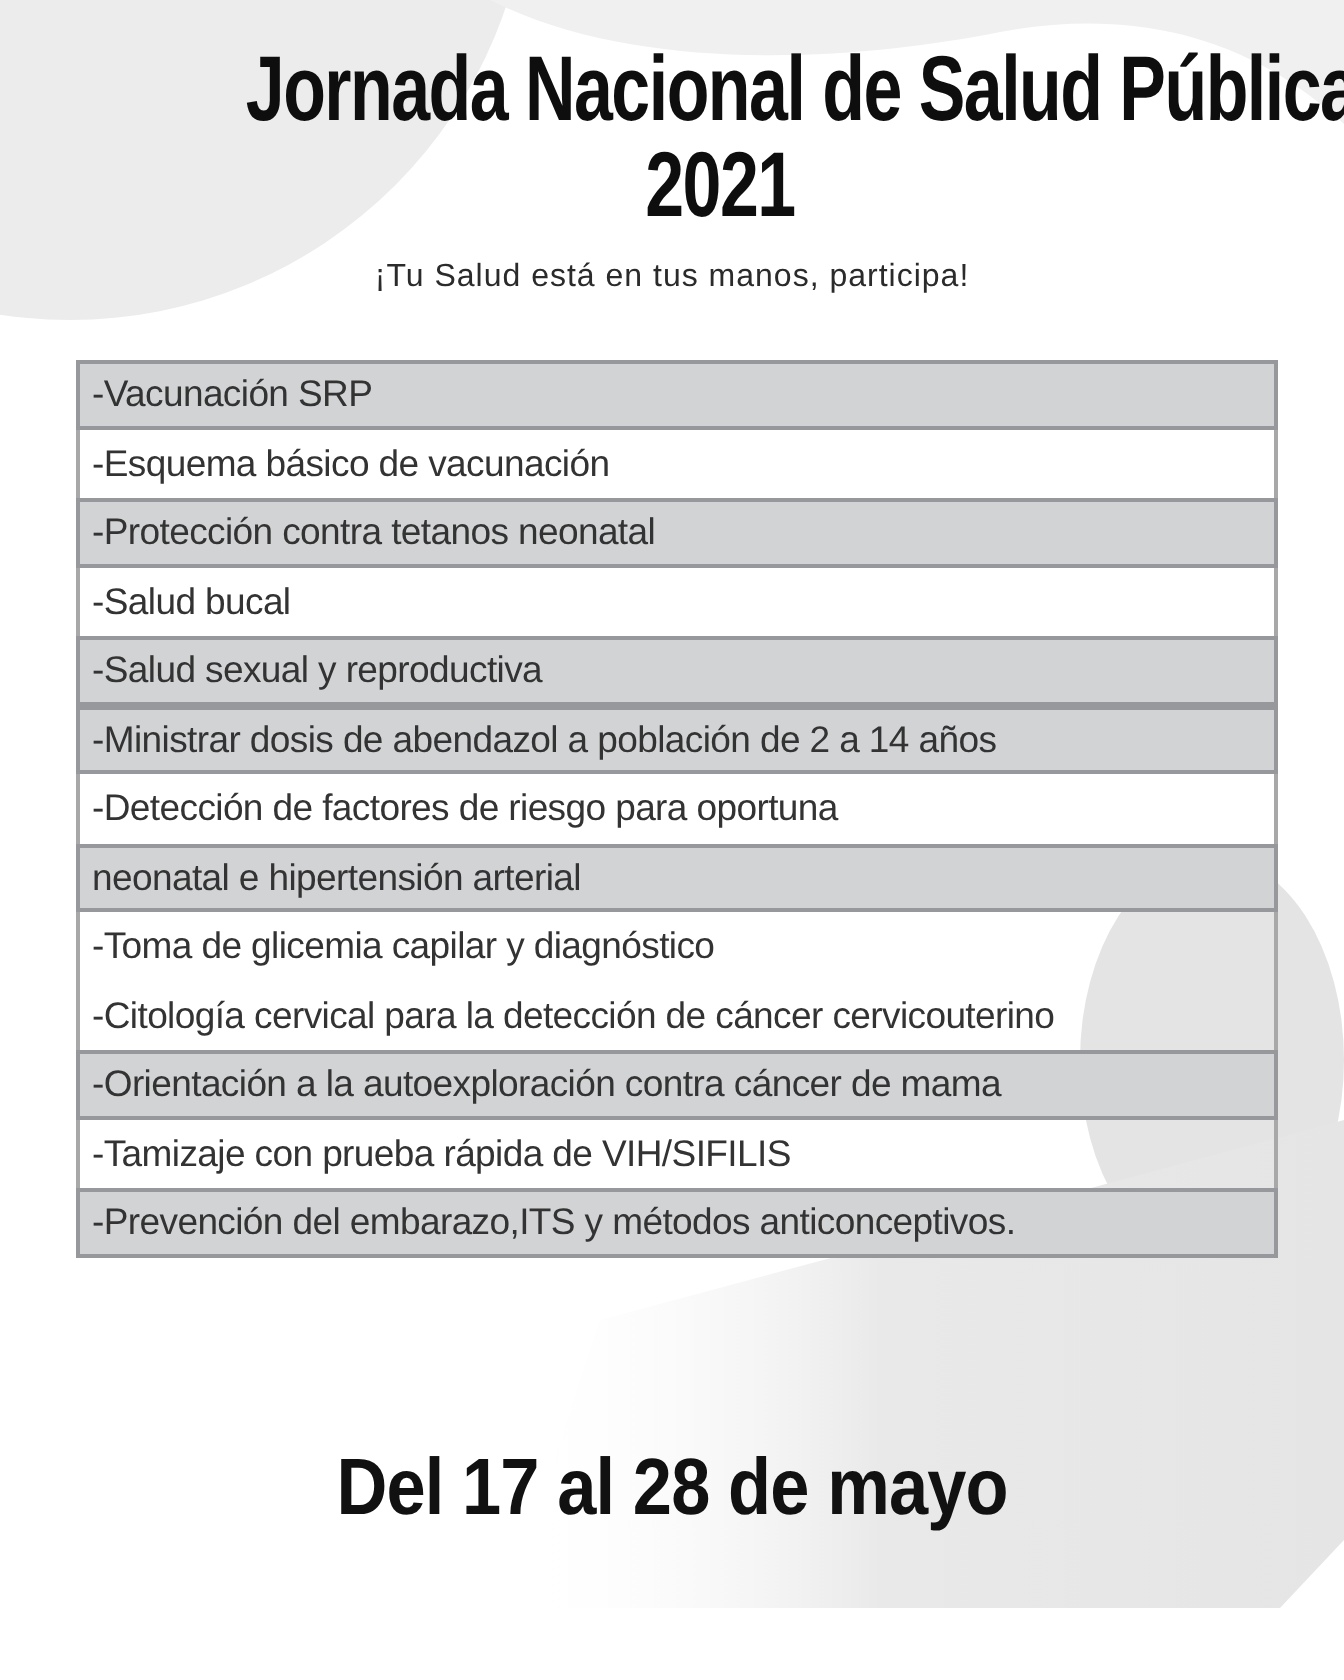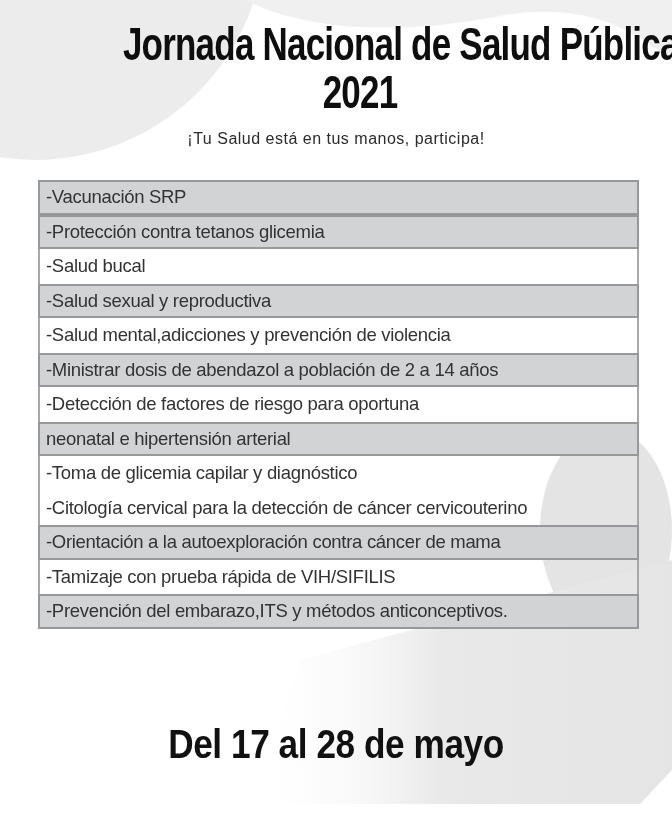--- a/index.html
+++ b/index.html
@@ -105,24 +105,24 @@
 
   <h1 class="title-block">
     <span class="title-line">Jornada Nacional de Salud Pública</span>
     <span class="title-line">2021</span>
   </h1>
 
   <p class="subtitle">¡Tu Salud está en tus manos, participa!</p>
 
   <ul class="services">
       <li class="row shaded">-Vacunación SRP</li>
-      <li class="row shaded">-Protección contra tetanos glicemia</li>
+      <li class="row">-Esquema básico de vacunación</li>
+      <li class="row shaded">-Protección contra tetanos neonatal</li>
       <li class="row">-Salud bucal</li>
       <li class="row shaded">-Salud sexual y reproductiva</li>
-      <li class="row">-Salud mental,adicciones y prevención de violencia</li>
       <li class="row shaded">-Ministrar dosis de abendazol a población de 2 a 14 años</li>
       <li class="row">-Detección de factores de riesgo para oportuna</li>
       <li class="row shaded">neonatal e hipertensión arterial</li>
       <li class="row">-Toma de glicemia capilar y diagnóstico</li>
       <li class="row">-Citología cervical para la detección de cáncer cervicouterino</li>
       <li class="row shaded">-Orientación a la autoexploración contra cáncer de mama</li>
       <li class="row">-Tamizaje con prueba rápida de VIH/SIFILIS</li>
       <li class="row shaded">-Prevención del embarazo,ITS y métodos anticonceptivos.</li>
     </ul>
 

